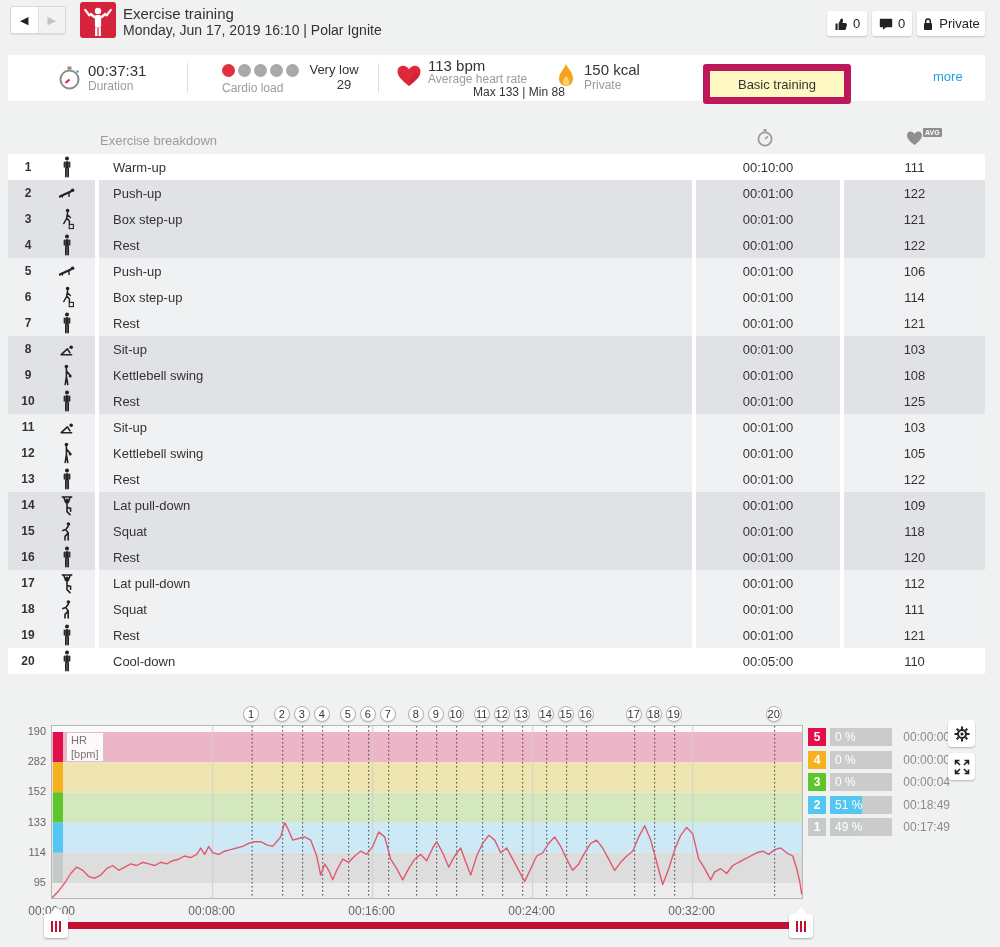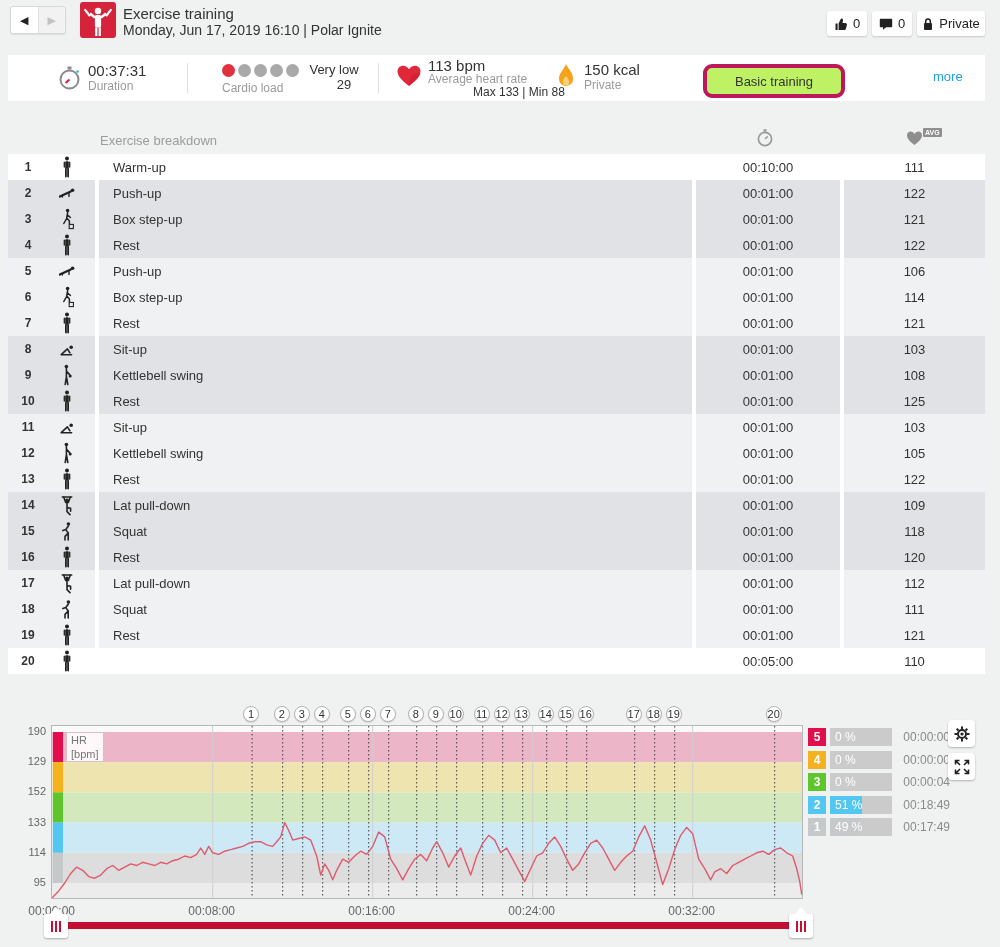--- a/index.html
+++ b/index.html
@@ -16,21 +16,21 @@
   .topbtn{top:11px;height:25px;background:#fff;border-radius:3px;box-shadow:0 1px 2px rgba(0,0,0,.18);display:flex;align-items:center;justify-content:center;gap:5px;font-size:13px;color:#222;}
   
   .statsbar{left:8px;top:55px;width:977px;height:46px;background:#fff;}
   .sep{position:absolute;top:8px;width:1px;height:30px;background:#e0e0e0;}
   .bigval{position:absolute;font-size:15px;color:#333;}
   .sublab{position:absolute;font-size:12px;color:#9b9b9b;}
   .subdark{position:absolute;font-size:12px;color:#333;}
   .dots{position:absolute;display:flex;gap:3px;}
   .dot{width:13px;height:13px;border-radius:50%;background:#a9a9a9;}
   .dot.on{background:#e0313e;}
-  .benefitbtn{position:absolute;left:695px;top:9px;width:134px;height:26px;background:#bef264;border:4px solid #be185d;border-radius:9px;font-size:13px;color:#333;display:flex;align-items:center;justify-content:center;}
+  .benefitbtn{position:absolute;left:695px;top:9px;width:134px;height:26px;background:#fef9c3;border:7px solid #be185d;border-radius:3px;font-size:13px;color:#333;display:flex;align-items:center;justify-content:center;}
   .morelink{position:absolute;left:925px;top:14px;font-size:13px;color:#1da1e0;}
   
   .tblhead{left:8px;top:124px;width:977px;height:30px;}
   .tblhead .cap{position:absolute;left:92px;top:9px;font-size:13px;color:#9b9b9b;}
   #table-rows{left:8px;top:154px;width:977px;height:520px;}
   .row{position:absolute;left:0;width:977px;height:26px;}
   .row.shade-white{background:#ffffff;}
   .row.shade-dark{background:#e0e2e5;}
   .row.shade-light{background:#f0f1f2;}
   .cell{position:absolute;top:0;height:26px;display:flex;align-items:center;}
@@ -621,20 +621,23 @@
             <svg width="16" height="22" viewBox="0 0 16 22">
               <g stroke="#222" fill="#222" stroke-linecap="round">
                 <circle cx="8" cy="2.6" r="2" stroke="none"></circle>
                 <rect x="6.2" y="5.2" width="3.6" height="7.6" rx="1" stroke="none"></rect>
                 <path d="M5.3 6.2 L5.3 11 M10.7 6.2 L10.7 11" stroke-width="1.3" fill="none"></path>
                 <path d="M6.9 13 L6.9 20.6 M9.1 13 L9.1 20.6" stroke-width="1.8" fill="none"></path>
               </g>
             </svg>
           </span>
         </div>
+        <div class="cell c2">
+          <span class="rowname">Cool-down</span>
+        </div>
         <div class="cell c3">
           <span class="rowdur">00:05:00</span>
         </div>
         <div class="cell c4">
           <span class="rowhr">110</span>
         </div>
       </div>
       <div class="colgap" style="left: 87px;"></div>
       <div class="colgap" style="left: 684px;"></div>
       <div class="colgap" style="left: 832px;"></div>
@@ -674,21 +677,21 @@
         <line x1="514.7" x2="514.7" y1="0" y2="172" stroke="#3c3c3c" stroke-width="1" stroke-dasharray="1.5 2.5"></line>
         <line x1="534.7" x2="534.7" y1="0" y2="172" stroke="#3c3c3c" stroke-width="1" stroke-dasharray="1.5 2.5"></line>
         <line x1="582.7" x2="582.7" y1="0" y2="172" stroke="#3c3c3c" stroke-width="1" stroke-dasharray="1.5 2.5"></line>
         <line x1="602.7" x2="602.7" y1="0" y2="172" stroke="#3c3c3c" stroke-width="1" stroke-dasharray="1.5 2.5"></line>
         <line x1="622.7" x2="622.7" y1="0" y2="172" stroke="#3c3c3c" stroke-width="1" stroke-dasharray="1.5 2.5"></line>
         <line x1="722.7" x2="722.7" y1="0" y2="172" stroke="#3c3c3c" stroke-width="1" stroke-dasharray="1.5 2.5"></line>
         <polyline points="0.7,171.3 6.7,164.9 12.7,157.0 18.7,147.5 24.7,141.1 30.7,144.3 36.7,150.6 42.7,152.2 48.7,149.1 54.7,142.7 60.7,139.5 66.7,144.3 72.7,141.1 78.7,137.9 84.7,139.5 90.7,136.3 96.7,137.9 102.7,139.5 108.7,136.3 114.7,137.9 120.7,134.7 126.7,133.2 132.7,130.0 138.7,131.6 144.7,128.4 148.7,122.0 152.7,128.4 156.7,120.4 160.7,126.8 166.7,128.4 172.7,125.2 178.7,123.6 184.7,122.0 190.7,120.4 196.7,117.3 202.7,115.7 208.7,115.7 214.7,118.9 220.7,120.4 224.7,115.7 228.7,110.9 232.7,96.6 236.7,104.5 240.7,114.1 246.7,112.5 252.7,110.9 258.7,114.1 264.7,130.0 268.7,149.1 272.7,137.9 276.7,144.3 280.7,153.8 284.7,144.3 290.7,133.2 296.7,136.3 302.7,130.0 308.7,125.2 314.7,128.4 320.7,120.4 326.7,106.1 332.7,110.9 338.7,133.2 344.7,142.7 350.7,153.8 356.7,142.7 362.7,133.2 368.7,128.4 374.7,134.7 380.7,122.0 384.7,115.7 390.7,126.8 396.7,141.1 402.7,130.0 408.7,122.0 412.7,133.2 418.7,149.1 424.7,130.0 430.7,117.3 436.7,109.3 442.7,114.1 448.7,126.8 454.7,122.0 460.7,133.2 466.7,144.3 472.7,155.4 478.7,142.7 484.7,130.0 490.7,126.8 496.7,117.3 502.7,110.9 508.7,120.4 514.7,133.2 520.7,144.3 526.7,137.9 532.7,126.8 538.7,117.3 544.7,114.1 550.7,122.0 556.7,133.2 562.7,144.3 568.7,136.3 574.7,130.0 580.7,125.2 586.7,110.9 592.7,99.8 598.7,114.1 604.7,136.3 610.7,158.6 616.7,142.7 622.7,123.6 628.7,109.3 634.7,101.4 640.7,107.7 646.7,133.2 652.7,142.7 658.7,153.8 662.7,145.9 668.7,142.7 674.7,147.5 680.7,139.5 686.7,136.3 692.7,133.2 698.7,130.0 704.7,126.8 710.7,125.2 716.7,128.4 722.7,123.6 728.7,122.0 734.7,126.8 740.7,130.0 744.7,142.7 747.7,155.4 749.7,168.1" fill="none" stroke="#e05a6d" stroke-width="1.4" stroke-linejoin="round" stroke-linecap="round"></polyline>
       </svg>
       <div class="hrlabel">HR [bpm]</div>
       <div class="ylab" style="left: 18px; top: 725px;">190</div>
-      <div class="ylab" style="left: 18px; top: 755.2px;">129</div>
+      <div class="ylab" style="left: 18px; top: 755.2px;">282</div>
       <div class="ylab" style="left: 18px; top: 785.4px;">152</div>
       <div class="ylab" style="left: 18px; top: 815.6px;">133</div>
       <div class="ylab" style="left: 18px; top: 845.8px;">114</div>
       <div class="ylab" style="left: 18px; top: 876px;">95</div>
       <div class="xlab" style="left: 16.7px; top: 904px;">00:00:00</div>
       <div class="xlab" style="left: 176.7px; top: 904px;">00:08:00</div>
       <div class="xlab" style="left: 336.7px; top: 904px;">00:16:00</div>
       <div class="xlab" style="left: 496.7px; top: 904px;">00:24:00</div>
       <div class="xlab" style="left: 656.7px; top: 904px;">00:32:00</div>
       <div class="phasecirc" style="left: 243.1px; top: 706px;">1</div>

